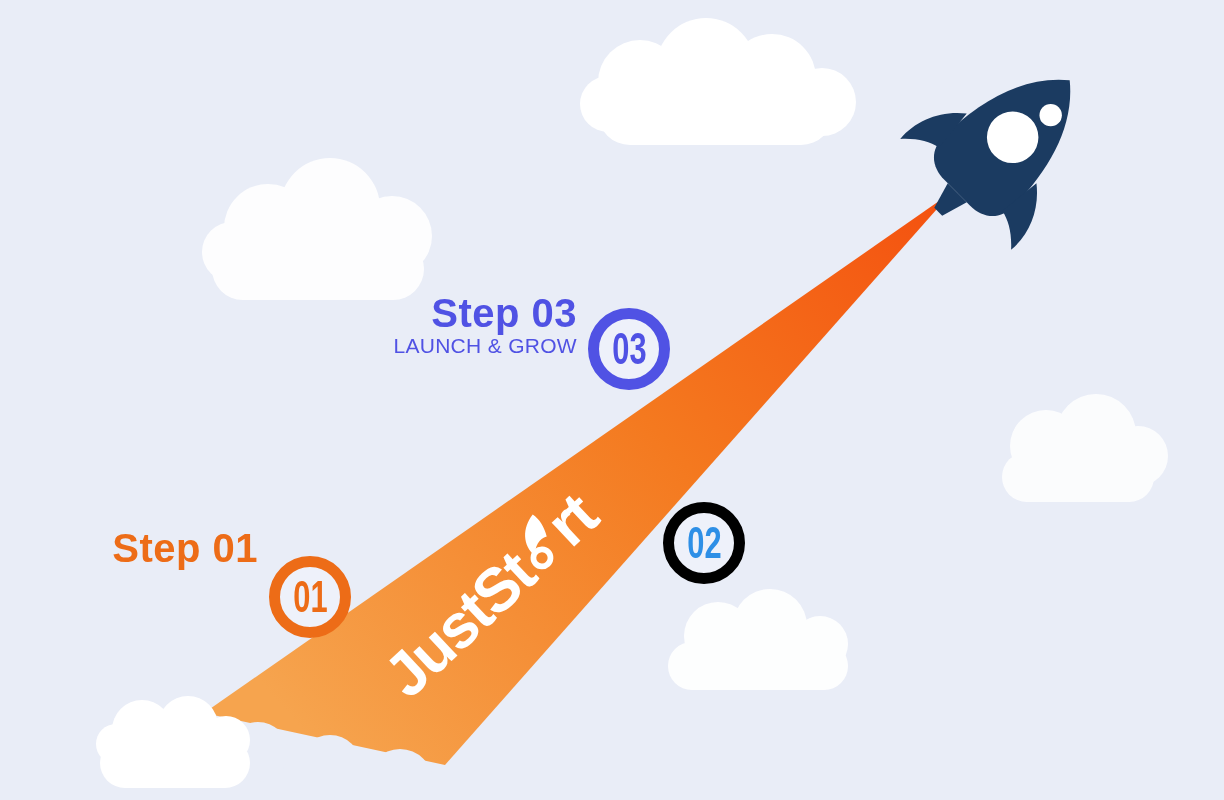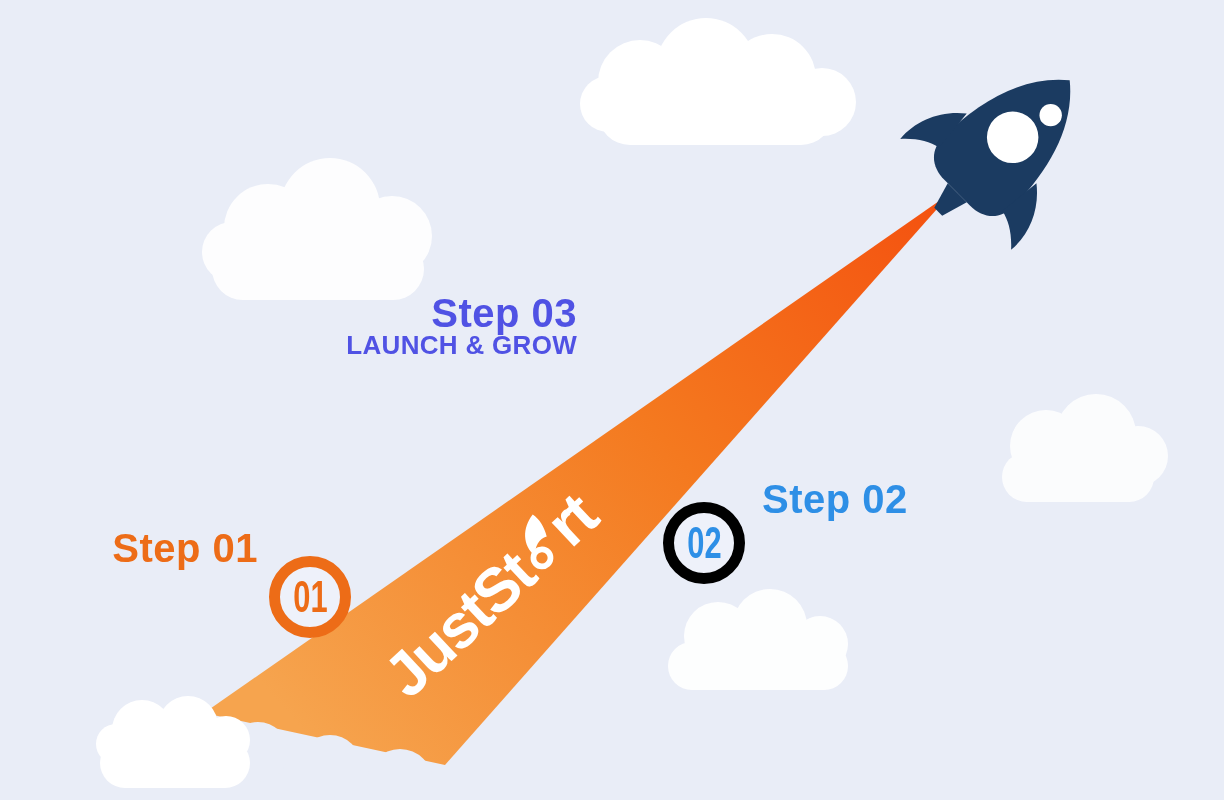--- a/index.html
+++ b/index.html
@@ -16,21 +16,21 @@
   }
   .scene svg.layer{
     position:absolute;left:0;top:0;width:1224px;height:800px;display:block;
   }
   
   .step{position:absolute;}
   .step .title{
     font-weight:700;font-size:40px;line-height:34px;letter-spacing:.5px;
   }
   .step .subtitle{
-    font-weight:700;font-size:26px;line-height:31px;letter-spacing:.3px;
+    font-weight:400;font-size:21px;line-height:31px;letter-spacing:.3px;
   }
   .step-01{right:966px;top:531px;text-align:left;color:#ed6c17;}
   .step-02{left:762px;top:482px;text-align:left;color:#2e8fe6;}
   .step-03{right:647px;top:296px;text-align:right;color:#5052e4;}
   
   .badge{
     position:absolute;box-sizing:border-box;
     width:82px;height:82px;border-radius:50%;
     background:#eef1fa;
     display:flex;align-items:center;justify-content:center;
@@ -140,24 +140,26 @@
   </div>
 
   <div class="step step-01">
     <div class="title">Step 01</div>
   </div>
   <div class="badge badge-01">
     <span class="num">01</span>
   </div>
 
   <div class="step step-02">
-    <div class="title">Step 02</div>
   </div>
   <div class="badge badge-02">
     <span class="num">02</span>
   </div>
 
   <div class="step step-03">
     <div class="title">Step 03</div>
     <div class="subtitle">LAUNCH &amp; GROW</div>
   </div>
+  <div class="badge badge-03">
+    <span class="num">03</span>
+  </div>
 
 </div>
 
 </body></html>

